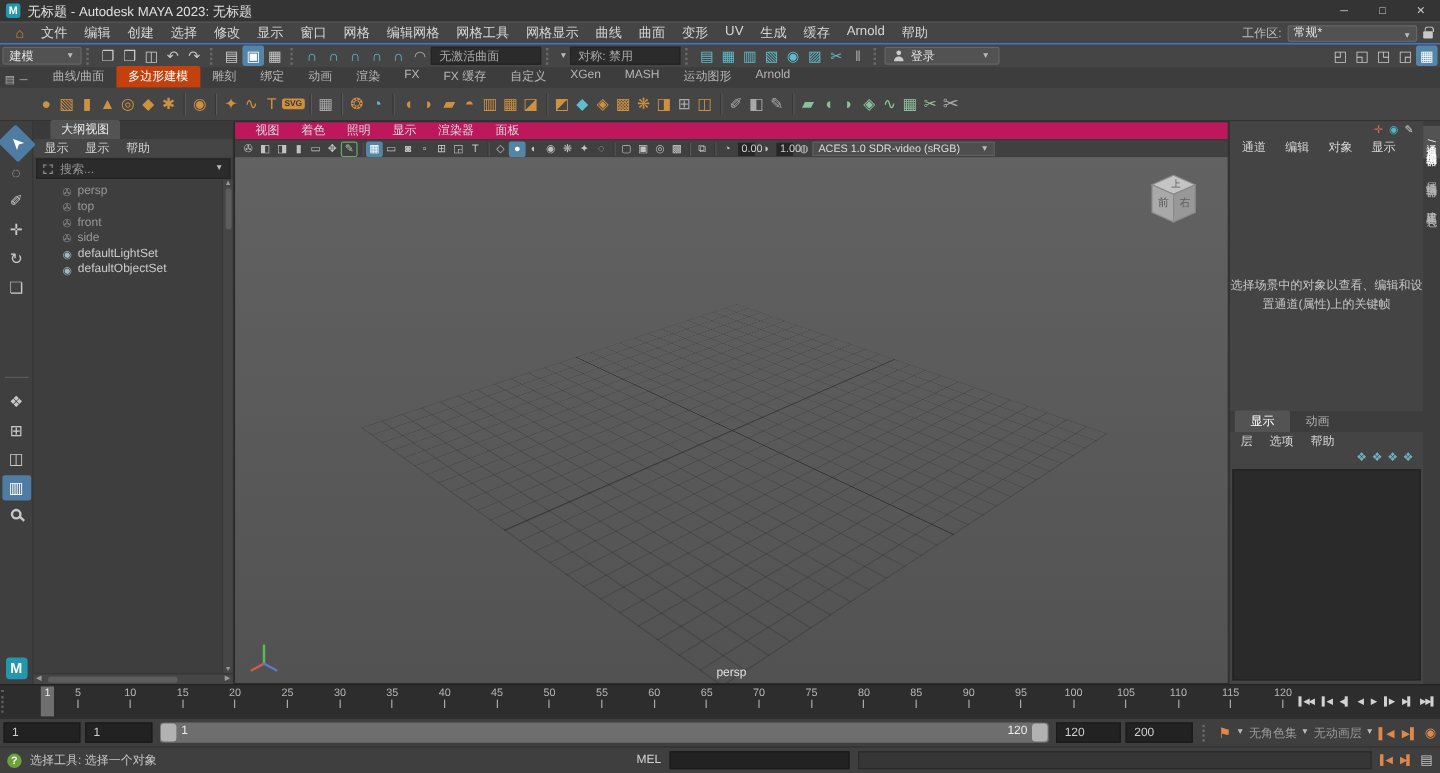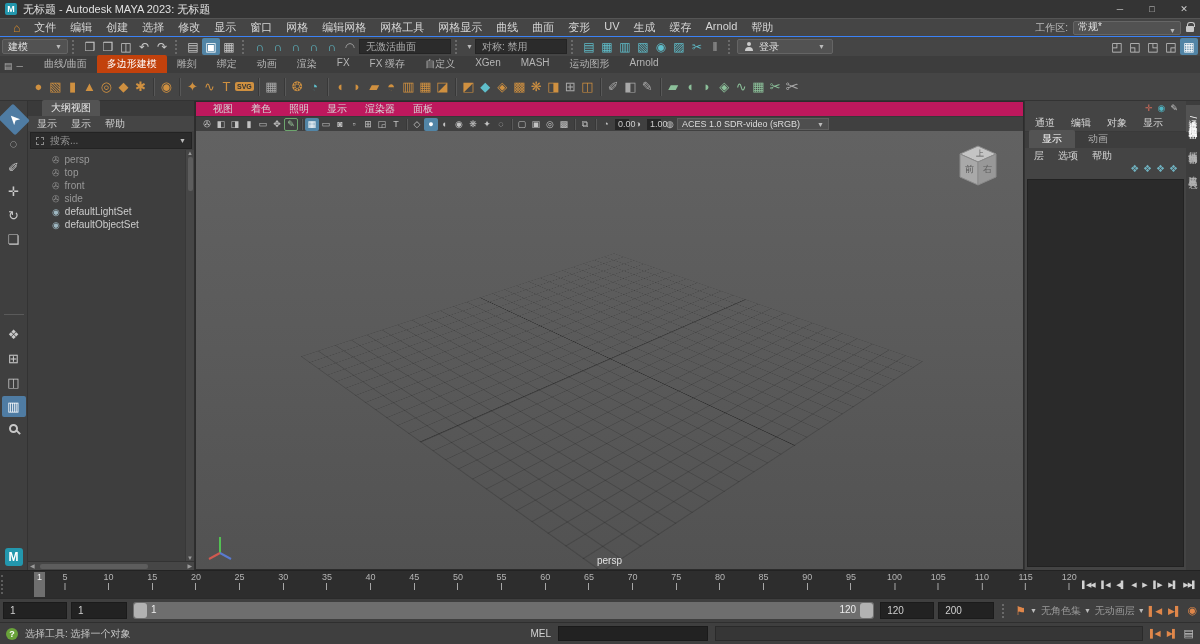--- a/index.html
+++ b/index.html
@@ -510,20 +510,24 @@
           <span style="color: rgb(79, 182, 196);">◉</span>
           <span style="color: rgb(200, 200, 200);">✎</span>
         </div>
       <div class="rp-menus">
 
       <span>通道</span>
           <span>编辑</span>
           <span>对象</span>
           <span>显示</span>
         </div>
+      <div class="rp-empty">
+        <div>选择场景中的对象以查看、编辑和设</div>
+        <div>置通道(属性)上的关键帧</div>
+      </div>
       <div class="layer-editor">
         <div class="le-tabs">
 
         <span class="le-tab active">显示</span>
             <span class="le-tab">动画</span>
           </div>
         <div class="le-menus">
 
         <span>层</span>
             <span>选项</span>

